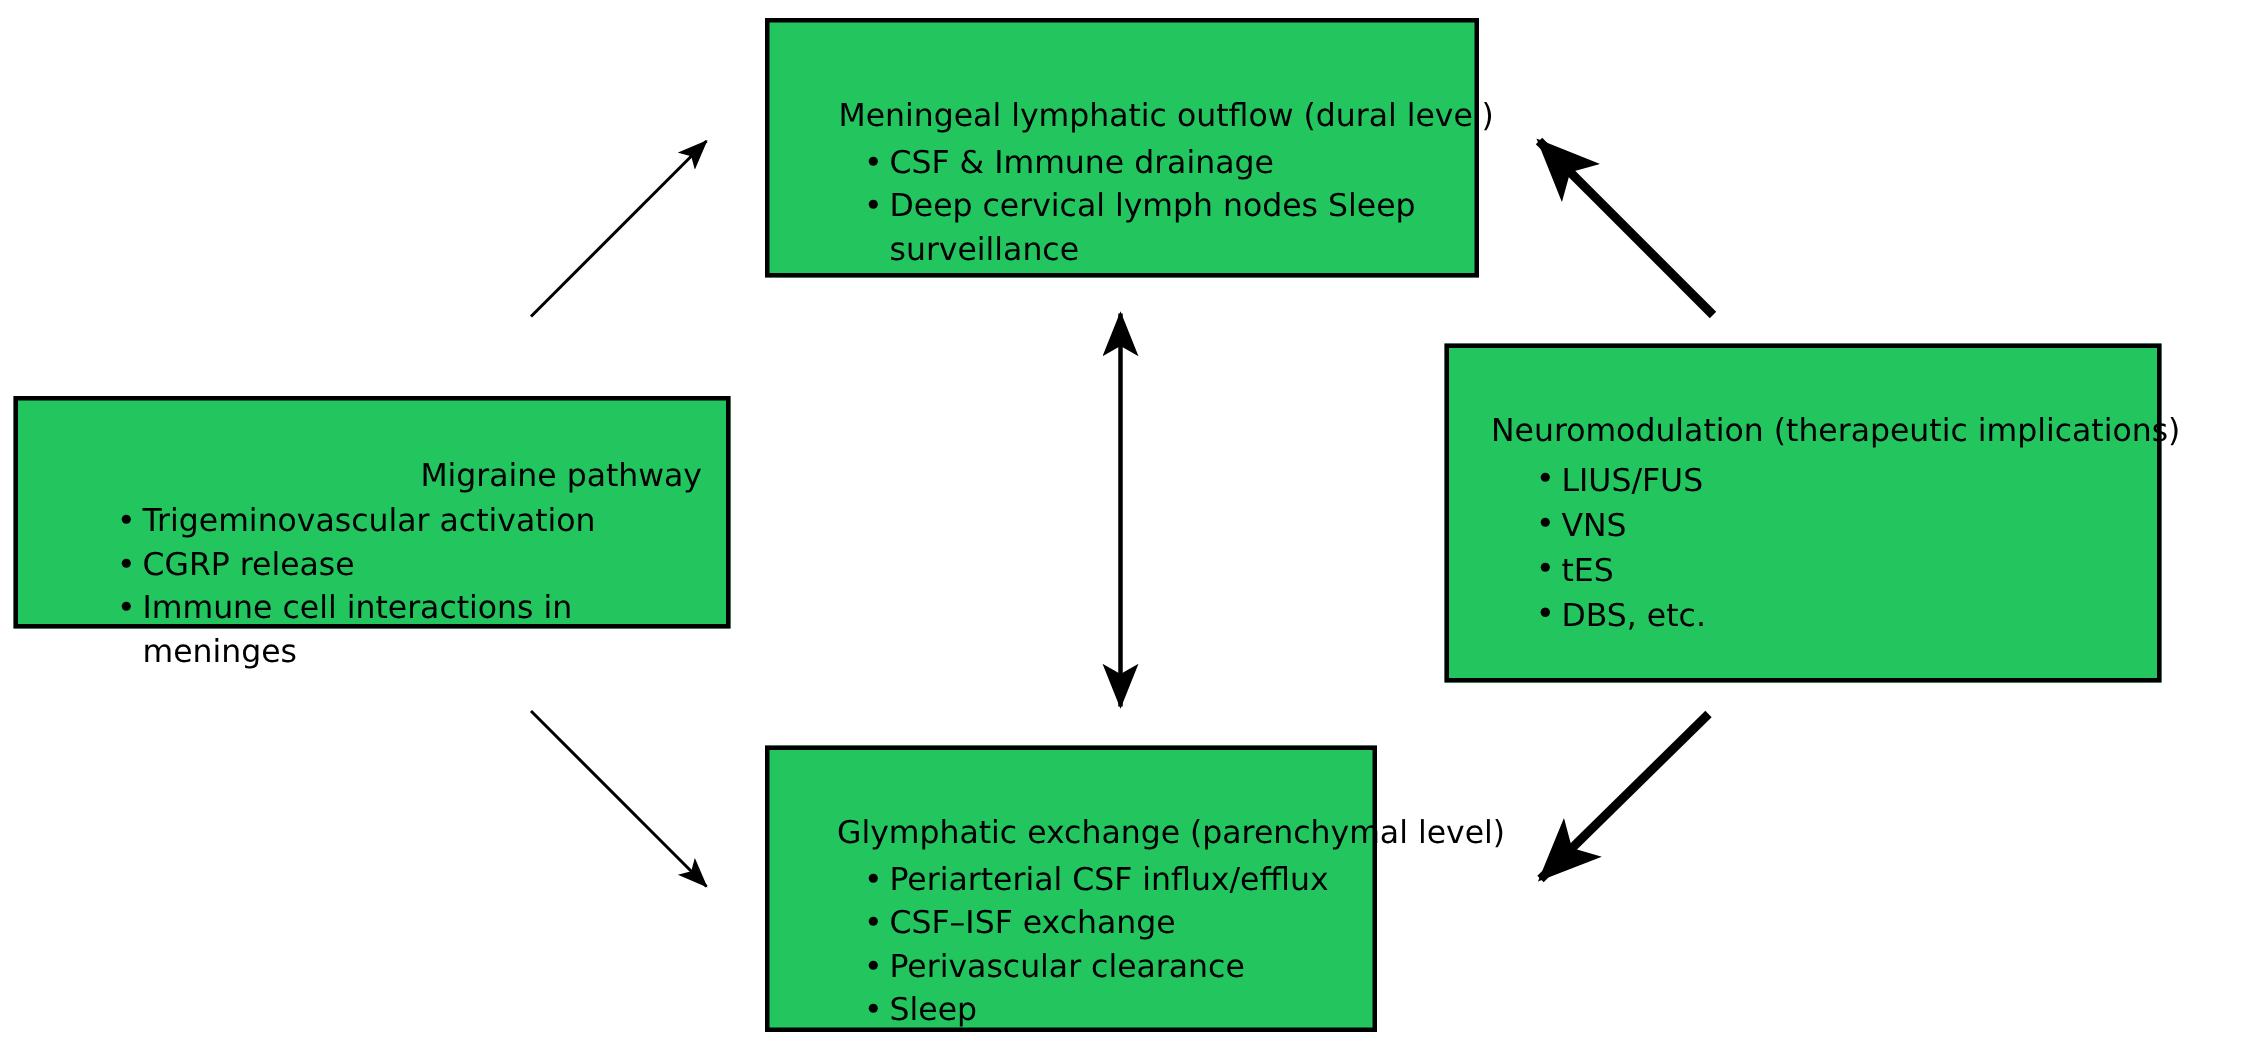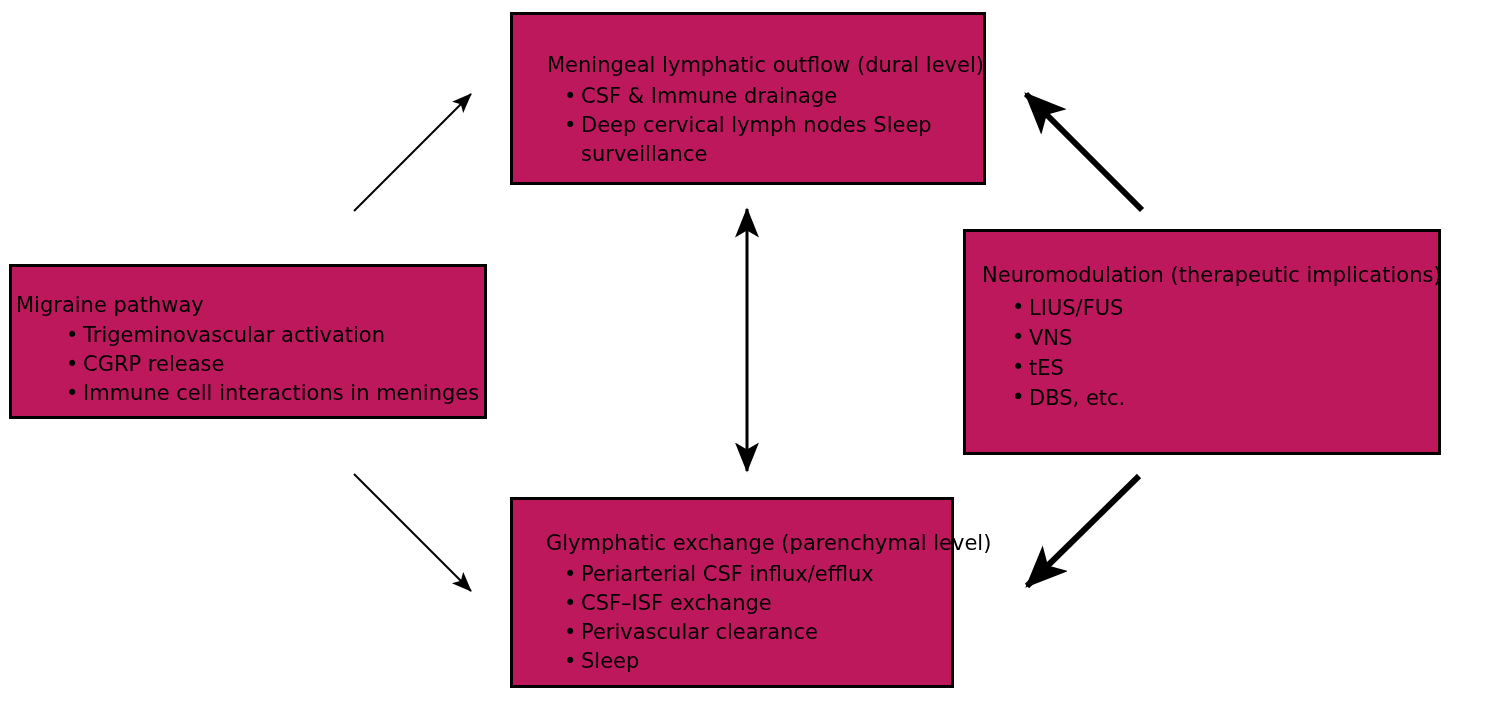--- a/index.html
+++ b/index.html
@@ -24,22 +24,22 @@
     left: 0;
     top: 0;
     width: 1497px;
     height: 702px;
     pointer-events: none;
   }
   .box {
     position: absolute;
     box-sizing: border-box;
     border: 3px solid #000000;
-    background: #be185d;
-    padding: 4px;
+    background: #22c55e;
+    padding: 16px;
   }
   .box-title {
     font-size: 21px;
     line-height: 26px;
     white-space: nowrap;
   }
   .bullets {
     list-style: none;
     margin: 0;
     padding: 0;
@@ -80,21 +80,21 @@
 
   
   #box-migraine {
     left: 9px;
     top: 264px;
     width: 478px;
     height: 155px;
   }
   #box-migraine .box-title {
     margin: 21px 0 0 0;
-    text-align: left;
+    text-align: right;
   }
   #box-migraine .bullets {
     margin: 3px 0 0 50px;
   }
 
   
   #box-neuromodulation {
     left: 963px;
     top: 229px;
     width: 478px;
@@ -107,21 +107,21 @@
     margin: 5px 0 0 42px;
   }
   #box-neuromodulation .bullets li {
     line-height: 30px;
   }
 
   
   #box-glymphatic {
     left: 510px;
     top: 497px;
-    width: 444px;
+    width: 408px;
     height: 191px;
   }
   #box-glymphatic .box-title {
     margin: 26px 0 0 29px;
   }
   #box-glymphatic .bullets {
     margin: 4px 0 0 47px;
   }
   #box-glymphatic .bullets li {
     line-height: 29px;

